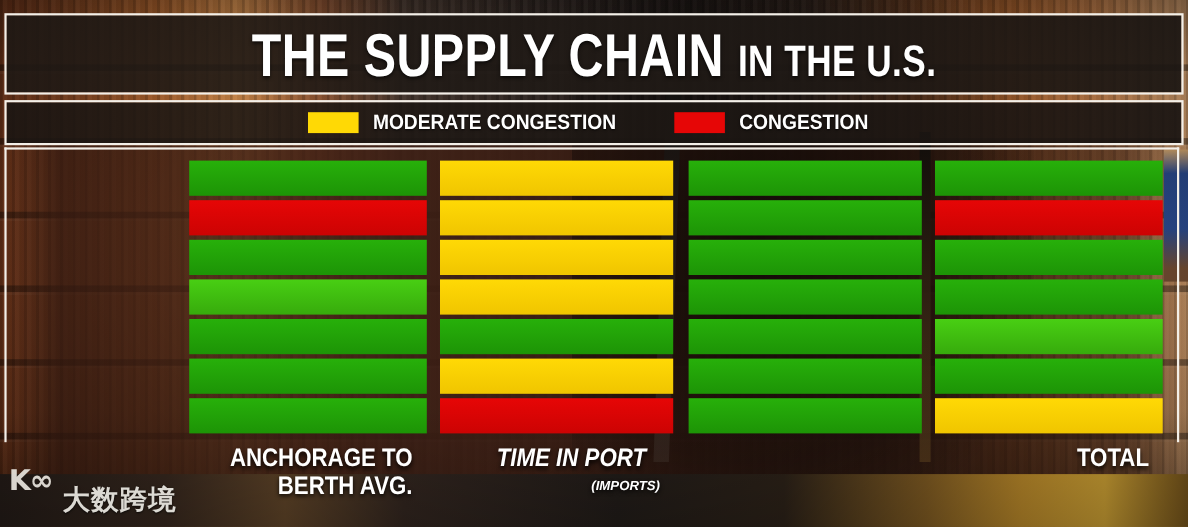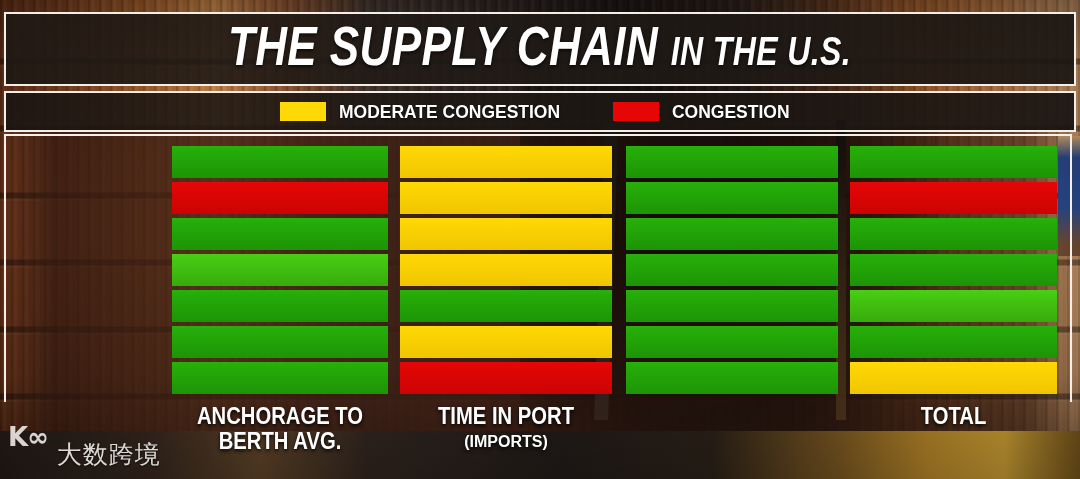--- a/index.html
+++ b/index.html
@@ -57,21 +57,21 @@
     background:linear-gradient(90deg,#2b211c 0%,#3a2a20 14%,#5f4428 24%,#30241e 34%,#1f1a17 52%,#2a2017 66%,#7e5a22 78%,#c28f2c 86%,#e3b23a 93%,#8a6320 100%);
   }
   .bg-vign{
     background:radial-gradient(ellipse at 50% 45%, rgba(0,0,0,0) 45%, rgba(0,0,0,.38) 100%);
   }
 
   
   .panel{position:absolute;border:2px solid #f3efe8;background:rgba(28,23,20,.88);}
   #title-panel{left:4px;top:12px;width:1068px;height:70px;
     background:linear-gradient(90deg,rgba(30,24,20,.90),rgba(32,26,22,.88) 55%,rgba(26,21,18,.92));
-    display:flex;align-items:center;justify-content:center;font-style:italic;}
+    display:flex;align-items:flex-end;justify-content:center;}
   #legend-panel{left:4px;top:91px;width:1068px;height:37px;
     background:linear-gradient(90deg,rgba(26,21,18,.90),rgba(30,24,20,.86) 50%,rgba(24,19,17,.92));
     display:flex;align-items:center;justify-content:center;}
 
   #title-text{
     color:#ffffff;font-weight:bold;letter-spacing:.5px;white-space:nowrap;
     font-family:"Liberation Sans Narrow","Liberation Sans",sans-serif;
     font-size:55px;line-height:55px;transform:scaleX(.80);transform-origin:center;
     text-shadow:0 2px 4px rgba(0,0,0,.7);
   }
@@ -99,32 +99,32 @@
     text-shadow:0 2px 3px rgba(0,0,0,.9);
   }
 
   .col{position:absolute;top:146px;}
   .bar{position:absolute;left:0;height:32px;width:100%;}
   .bar.green{background:linear-gradient(180deg,#27b00a,#1d9406);}
   .bar.lightgreen{background:linear-gradient(180deg,#48cf13,#37ab0c);}
   .bar.yellow{background:linear-gradient(180deg,#ffd905,#f0c500);}
   .bar.red{background:linear-gradient(180deg,#e60606,#cc0303);}
 
-  .col-footer{position:absolute;text-align:center;color:#fff;font-weight:bold;
+  .col-footer{position:absolute;text-align:right;color:#fff;font-weight:bold;
     font-family:"Liberation Sans Narrow","Liberation Sans",sans-serif;
     font-size:23px;line-height:25px;
     text-shadow:0 2px 4px rgba(0,0,0,.9);}
-  .col-footer .sub{font-size:16px;display:block;}
+  .col-footer .sub{font-size:12px;display:block;}
   .col-footer .lines{transform:scaleX(.88);transform-origin:center;display:block;}
 
   
   #watermark{position:absolute;left:8px;bottom:8px;display:flex;align-items:center;opacity:.92;}
   #wm-logo{font-size:26px;color:#e9e5de;font-weight:bold;letter-spacing:-1px;
     font-family:"DejaVu Sans",sans-serif;}
-  #wm-text{margin-left:9px;font-size:25px;color:#eceae4;font-weight:normal;letter-spacing:1px;
+  #wm-text{margin-left:9px;font-size:25px;color:#eceae4;font-weight:bold;letter-spacing:1px;
     font-family:"DejaVu Sans",sans-serif;text-shadow:0 1px 2px rgba(0,0,0,.8);margin-top:35px;}
 </style>
 </head>
 <body>
 
 <div id="stage">
 
   <div class="bg bg-base"></div>
   <div class="bg bg-ribs"></div>
   <div class="bg bg-seams"></div>
@@ -191,21 +191,21 @@
     <div class="bar green" style="top:108px"></div>
     <div class="bar lightgreen" style="top:144px"></div>
     <div class="bar green" style="top:180px"></div>
     <div class="bar yellow" style="top:216px"></div>
   </div>
 
   <div class="col-footer" style="left:172px;top:404px;width:216px;">
     <span class="lines">ANCHORAGE TO</span>
     <span class="lines">BERTH AVG.</span>
   </div>
-  <div class="col-footer" style="left:400px;top:404px;width:212px;">
+  <div class="col-footer" style="left:388px;top:404px;width:212px;font-style:italic;">
     <span class="lines">TIME IN PORT</span>
     <span class="sub">(IMPORTS)</span>
   </div>
   <div class="col-footer" style="left:850px;top:404px;width:207px;">
     <span class="lines">TOTAL</span>
   </div>
 
   <div id="watermark">
     <span id="wm-logo">K∞</span>
     <span id="wm-text">大数跨境</span>

